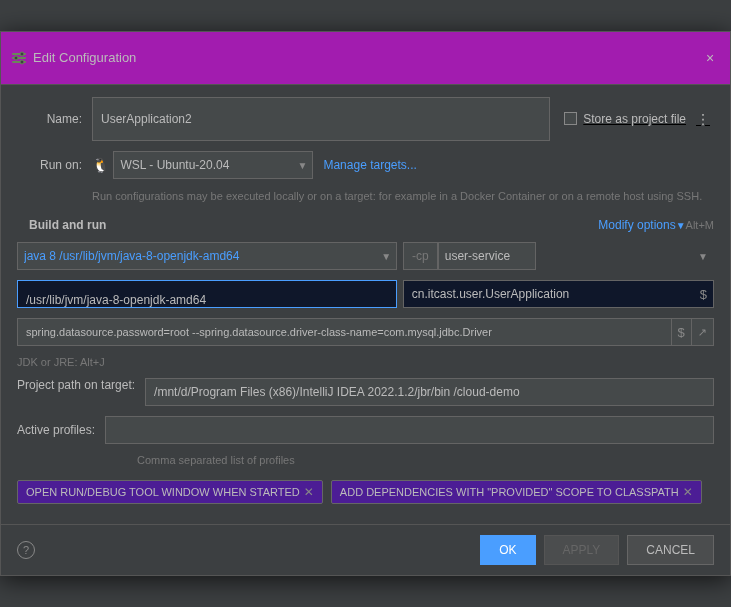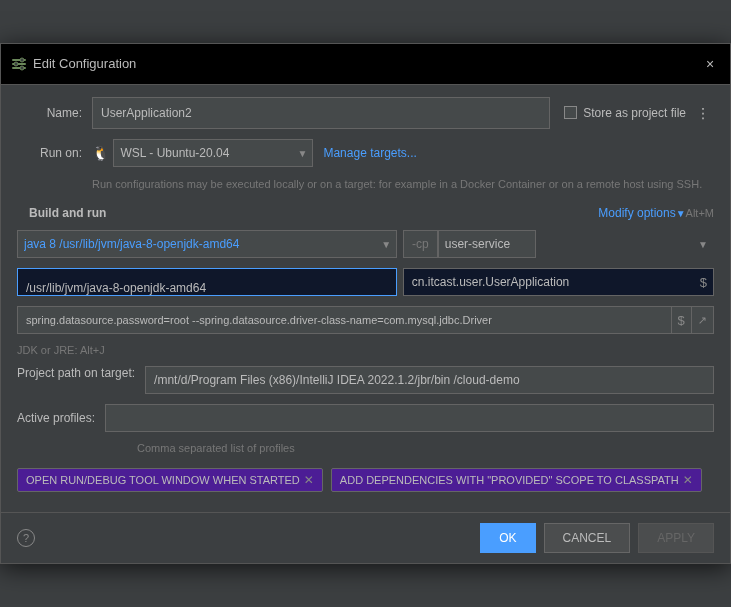--- a/index.html
+++ b/index.html
@@ -13,25 +13,25 @@
     }
     .dialog {
       width: 731px;
       background: #3c3f41;
       border: 1px solid #555;
       box-shadow: 0 4px 24px rgba(0,0,0,0.7);
       display: flex;
       flex-direction: column;
     }
     .title-bar {
-      background: #000000;
+      background: #a21caf;
       display: flex;
       align-items: center;
       justify-content: space-between;
-      padding: 10px 10px;
+      padding: 16px 10px;
       border-bottom: 1px solid #555;
     }
     .title-bar-left {
       display: flex;
       align-items: center;
       gap: 6px;
     }
     .title-icon {
       width: 16px;
       height: 16px;
@@ -73,28 +73,29 @@
       min-width: 65px;
       text-align: right;
     }
     .text-input {
       flex: 1;
       background: #45494a;
       border: 1px solid #646464;
       color: #bbb;
       padding: 4px 8px;
       font-size: 12px;
-      height: 32px;
+      height: 44px;
       outline: none;
     }
     .store-project {
       display: flex;
       align-items: center;
       gap: 6px;
       margin-left: 4px;
+      text-decoration: underline;
     }
     .checkbox {
       width: 13px;
       height: 13px;
       border: 1px solid #888;
       background: #45494a;
     }
     .store-label {
       font-size: 12px;
       color: #bbb;
@@ -539,17 +540,17 @@
         <span class="tag-x">✕</span>
       </div>
     </div>
 
   </div>
 
   <div class="bottom-bar">
     <div class="help-icon">?</div>
     <div class="action-buttons">
       <button class="btn btn-ok">OK</button>
+      <button class="btn btn-apply">APPLY</button>
       <button class="btn btn-cancel">CANCEL</button>
-      <button class="btn btn-apply">APPLY</button>
     </div>
   </div>
 </div>
 
 </body></html>

